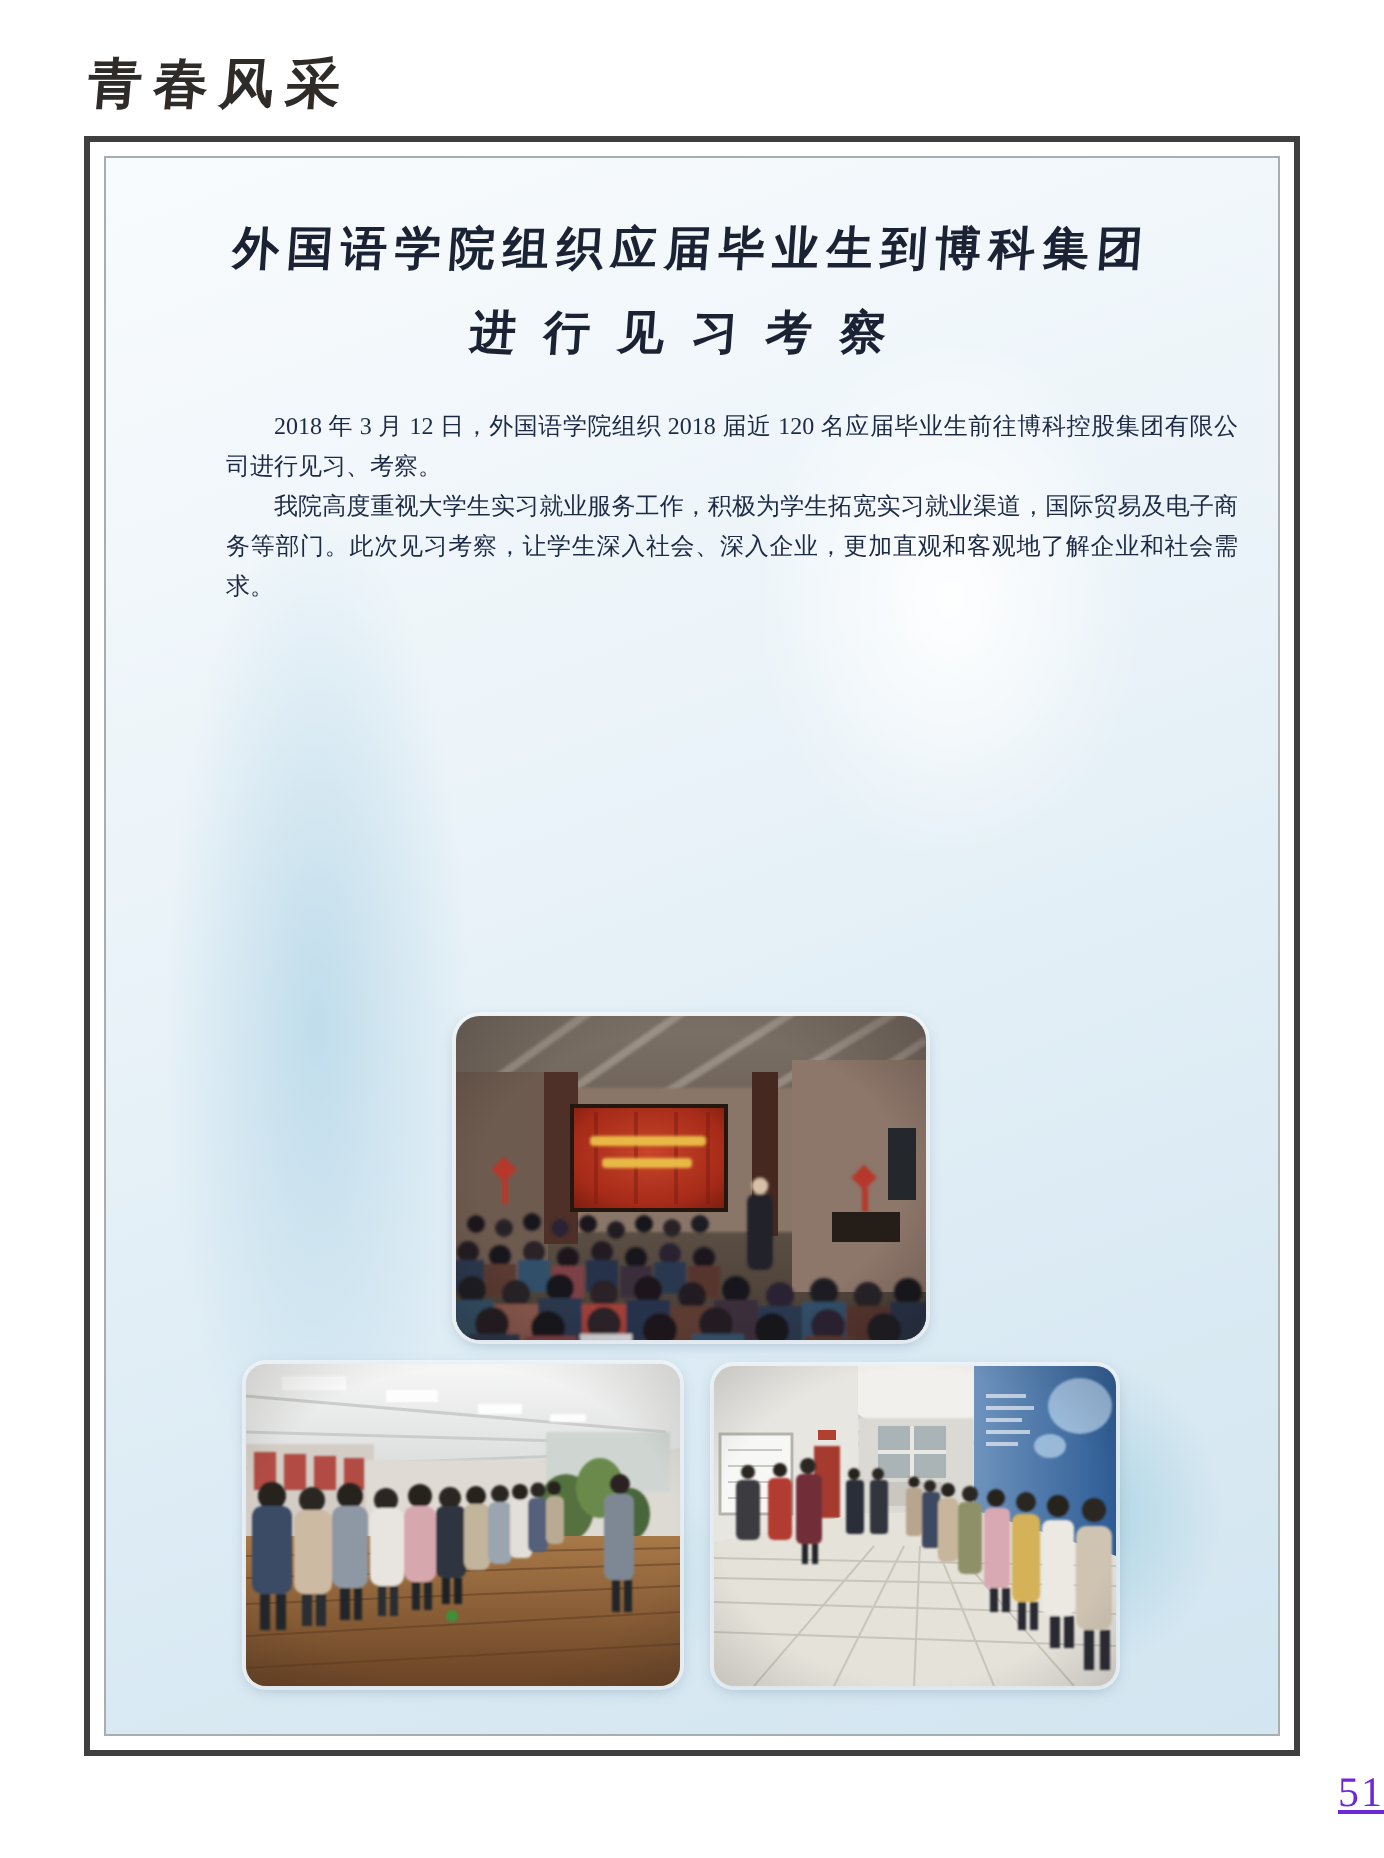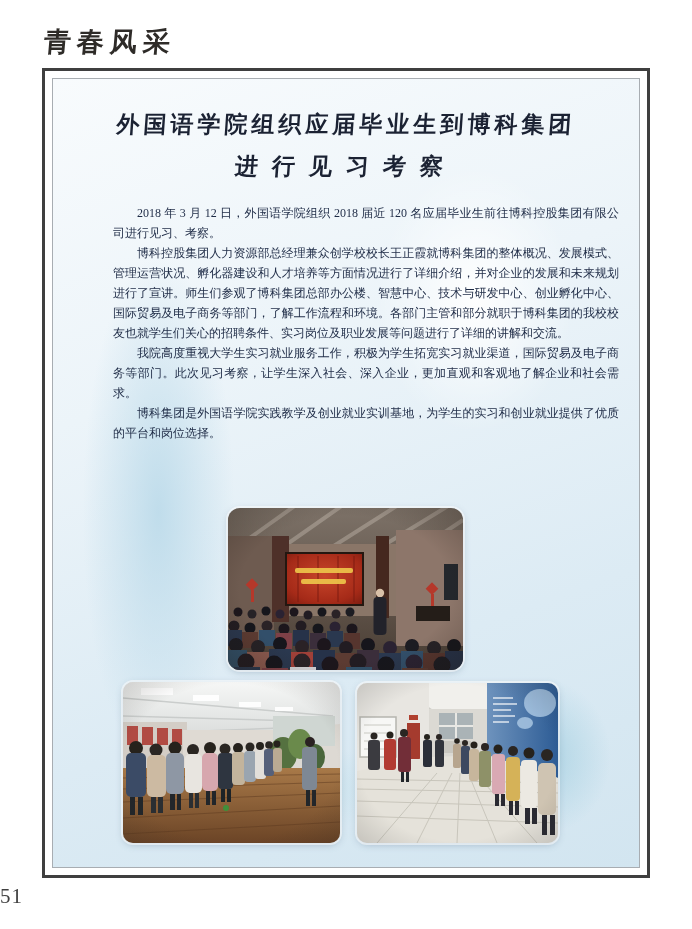--- a/index.html
+++ b/index.html
@@ -43,44 +43,42 @@
   .bodytext p{margin:0;text-indent:2em;}
   .photo{
     position:absolute;border-radius:12px;overflow:hidden;
     box-shadow:0 0 0 2px rgba(255,255,255,.55), 0 2px 7px rgba(110,135,160,.45);
   }
   .photo svg{display:block;width:100%;height:100%;}
   #photo1{left:175px;top:429px;width:235px;height:162px;}
   #photo2{left:70px; top:603px;width:217px;height:161px;border-radius:10px;}
   #photo3{left:304px;top:604px;width:201px;height:160px;border-radius:10px;}
   .pagenum{
-    position:absolute;left:0;top:884px;width:100%;text-align:left;
-    font-size:21px;color:#404040;letter-spacing:1px;
+    position:absolute;left:0;top:884px;width:100%;text-align:right;
+    font-size:21px;color:#6d28d9;letter-spacing:1px;text-decoration:underline;
   }
 </style>
 </head>
 <body>
 
 <div class="page">
 
   <div class="section-label">青春风采</div>
 
   <div class="frame">
     <div class="inner">
 
       <h1 class="title" style="margin:0;">
         <span class="t1">外国语学院组织应届毕业生到博科集团</span>
         <span class="t2">进行见习考察</span>
       </h1>
 
       <div class="bodytext">
         <p>2018 年 3 月 12 日，外国语学院组织 2018 届近 120 名应届毕业生前往博科控股集团有限公司进行见习、考察。</p>
-        <p>博科控股集团人力资源部总经理兼众创学校校长王正霞就博科集团的整体概况、发展模式、管理运营状况、孵化器建设和人才培养等方面情况进行了详细介绍，并对企业的发展和未来规划进行了宣讲。师生们参观了博科集团总部办公楼、智慧中心、技术与研发中心、创业孵化中心、国际贸易及电子商务等部门，了解工作流程和环境。各部门主管和部分就职于博科集团的我校校友也就学生们关心的招聘条件、实习岗位及职业发展等问题进行了详细的讲解和交流。</p>
         <p>我院高度重视大学生实习就业服务工作，积极为学生拓宽实习就业渠道，国际贸易及电子商务等部门。此次见习考察，让学生深入社会、深入企业，更加直观和客观地了解企业和社会需求。</p>
-        <p>博科集团是外国语学院实践教学及创业就业实训基地，为学生的实习和创业就业提供了优质的平台和岗位选择。</p>
       </div>
 
       <div class="photo" id="photo1">
         <svg viewBox="0 0 235 162" preserveAspectRatio="none">
           <defs>
             <linearGradient id="p1bg" x1="0" y1="0" x2="0" y2="1">
               <stop offset="0" stop-color="#7d7268"></stop>
                 <stop offset=".6" stop-color="#5f5248"></stop>
                 <stop offset="1" stop-color="#473c33"></stop>
             </linearGradient>

